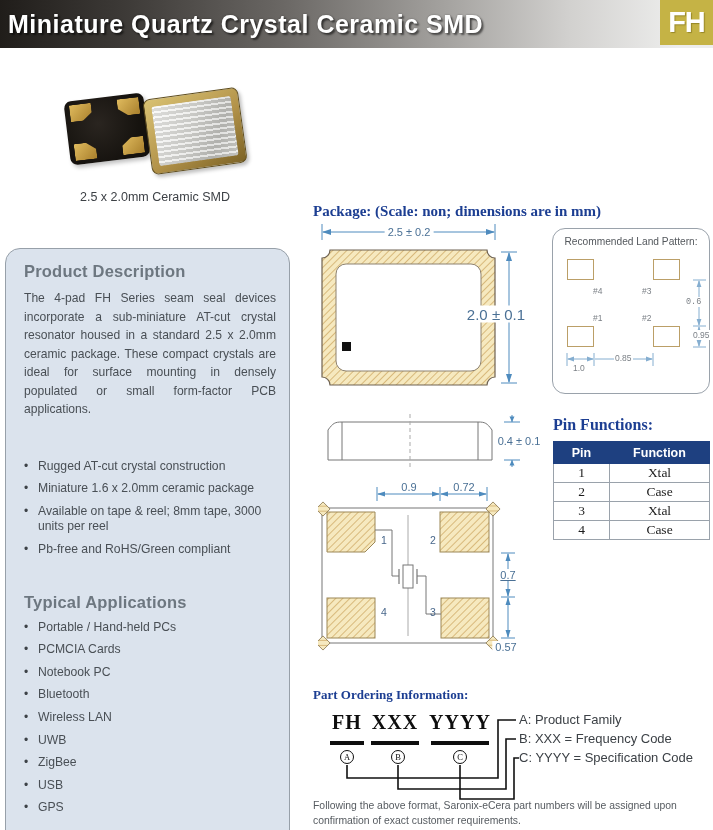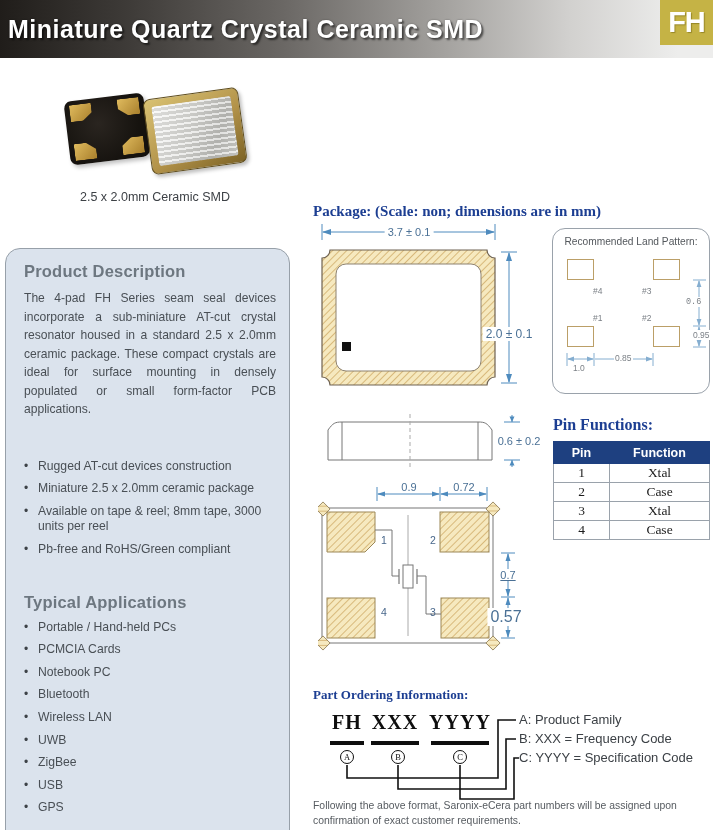--- a/index.html
+++ b/index.html
@@ -3,21 +3,21 @@
 <meta charset="utf-8">
 <style>
   * { margin:0; padding:0; box-sizing:border-box; }
   html,body { background:#ffffff; }
   .page {
     position:relative; width:713px; height:830px; overflow:hidden;
     background:#ffffff; font-family:"Liberation Sans", sans-serif;
   }
   
   .header {
-    position:absolute; left:0; top:0; width:713px; height:58px;
+    position:absolute; left:0; top:0; width:713px; height:48px;
     background:linear-gradient(90deg,#201d1a 0%,#3e3b38 18%,#6b6865 40%,#a3a19e 62%,#d2d1cf 80%,#ededec 95%);
   }
   .header-title {
     position:absolute; left:8px; top:50%; transform:translateY(-50%);
     color:#ffffff; font-size:25px; font-weight:bold; letter-spacing:.5px;
     text-shadow:2px 2px 2px rgba(0,0,0,.55), 0 0 2px rgba(0,0,0,.35);
     white-space:nowrap;
   }
   .fh-box {
     position:absolute; right:0; top:0; width:53px; height:45px;
@@ -144,25 +144,25 @@
   </div>
   <div class="photo-caption">2.5 x 2.0mm Ceramic SMD</div>
 
   <div class="panel">
     <div class="panel-h">Product Description</div>
     <div class="panel-p">The 4-pad FH Series seam seal devices incorporate a sub-miniature AT-cut crystal resonator housed in a standard 2.5 x 2.0mm ceramic package. These compact crystals are ideal for surface mounting in densely populated or small form-factor PCB applications.</div>
     <div class="gap2"></div>
     <div class="blist">
       <div class="li">
           <span class="bullet">•</span>
-          <span>Rugged AT-cut devices construction</span>
-        </div>
-      <div class="li">
-          <span class="bullet">•</span>
-          <span>Miniature 2.5 x 2.0mm ceramic package</span>
+          <span>Rugged AT-cut crystal construction</span>
+        </div>
+      <div class="li">
+          <span class="bullet">•</span>
+          <span>Miniature 1.6 x 2.0mm ceramic package</span>
         </div>
       <div class="li">
           <span class="bullet">•</span>
           <span>Available on tape &amp; reel; 8mm tape, 3000 units per reel</span>
         </div>
       <div class="li">
           <span class="bullet">•</span>
           <span>Pb-free and RoHS/Green compliant</span>
         </div>
     </div>
@@ -229,22 +229,22 @@
     <path d="M12,28 H169 A8,8 0 0 0 177,36 V155 A8,8 0 0 0 169,163 H12 A8,8 0 0 0 4,155 V36 A8,8 0 0 0 12,28 Z" fill="url(#hatch1)" stroke="#6e6252" stroke-width="1.2"></path>
     <rect x="18" y="42" width="145" height="107" rx="10" fill="#ffffff" stroke="#8d8271"></rect>
     <rect x="24" y="120" width="9" height="9" fill="#111111"></rect>
 
     <line x1="183" y1="30" x2="199" y2="30" stroke="#4e8bbe" stroke-width="1"></line>
     <line x1="183" y1="161" x2="199" y2="161" stroke="#4e8bbe" stroke-width="1"></line>
     <line x1="191" y1="31" x2="191" y2="160" stroke="#4e8bbe" stroke-width="1"></line>
     <polygon points="191,30 188,39 194,39" fill="#4e8bbe"></polygon>
     <polygon points="191,161 188,152 194,152" fill="#4e8bbe"></polygon>
   </svg>
-  <div class="dimlabel" style="left:409px; top:232px; font-size:11px;">3.7 ± 0.1</div>
-  <div class="dimlabel" style="left:509px; top:314px; font-size:12px;margin-top:20px;">2.0 ± 0.1</div>
+  <div class="dimlabel" style="left:409px; top:232px; font-size:11px;">2.5 ± 0.2</div>
+  <div class="dimlabel" style="left:496px; top:314px; font-size:15px;">2.0 ± 0.1</div>
 
   <div class="land">
     <div class="land-title">Recommended Land Pattern:</div>
     <svg style="position:absolute; left:0; top:0;" width="158" height="166" viewBox="0 0 158 166">
       <line x1="140" y1="51" x2="153" y2="51" stroke="#85aed0" stroke-width="1"></line>
       <line x1="140" y1="97" x2="153" y2="97" stroke="#85aed0" stroke-width="1"></line>
       <line x1="140" y1="118" x2="153" y2="118" stroke="#85aed0" stroke-width="1"></line>
       <line x1="146" y1="52" x2="146" y2="96" stroke="#85aed0" stroke-width="1"></line>
       <polygon points="146,51 143.6,58 148.4,58" fill="#85aed0"></polygon>
       <polygon points="146,97 143.6,90 148.4,90" fill="#85aed0"></polygon>
@@ -279,21 +279,21 @@
     <line x1="22" y1="8" x2="22" y2="46" stroke="#777777" stroke-width="1"></line>
     <line x1="158" y1="8" x2="158" y2="46" stroke="#777777" stroke-width="1"></line>
     <line x1="90" y1="0" x2="90" y2="54" stroke="#a9a9a9" stroke-width="1" stroke-dasharray="4,3"></line>
     <line x1="184" y1="8" x2="200" y2="8" stroke="#4e8bbe" stroke-width="1"></line>
     <line x1="184" y1="46" x2="200" y2="46" stroke="#4e8bbe" stroke-width="1"></line>
     <line x1="192" y1="1" x2="192" y2="8" stroke="#4e8bbe" stroke-width="1"></line>
     <polygon points="192,8 189.5,2.5 194.5,2.5" fill="#4e8bbe"></polygon>
     <line x1="192" y1="46" x2="192" y2="53" stroke="#4e8bbe" stroke-width="1"></line>
     <polygon points="192,46 189.5,51.5 194.5,51.5" fill="#4e8bbe"></polygon>
   </svg>
-  <div class="dimlabel" style="left:519px; top:441px; font-size:11px; transform:translate(-50%,-50%);">0.6 ± 0.2</div>
+  <div class="dimlabel" style="left:519px; top:441px; font-size:11px; transform:translate(-50%,-50%);">0.4 ± 0.1</div>
 
   <div class="blue-serif" style="left:553px; top:416px; font-size:16px;text-align:center;">Pin Functions:</div>
   <table class="pin-table">
     <tbody>
         <tr>
       <th>Pin</th>
       <th>Function</th>
     </tr>
     <tr>
       <td>1</td>
@@ -356,21 +356,21 @@
     <line x1="190" y1="73" x2="190" y2="115" stroke="#4e8bbe" stroke-width="1"></line>
     <polygon points="190,72 187.5,80 192.5,80" fill="#4e8bbe"></polygon>
     <polygon points="190,116 187.5,108 192.5,108" fill="#4e8bbe"></polygon>
     <line x1="190" y1="117" x2="190" y2="156" stroke="#4e8bbe" stroke-width="1"></line>
     <polygon points="190,116 187.5,124 192.5,124" fill="#4e8bbe"></polygon>
     <polygon points="190,157 187.5,149 192.5,149" fill="#4e8bbe"></polygon>
   </svg>
   <div class="dimlabel" style="left:409px; top:487px; font-size:11px;">0.9</div>
   <div class="dimlabel" style="left:464px; top:487px; font-size:11px;">0.72</div>
   <div class="dimlabel" style="left:508px; top:575px; font-size:11px;text-decoration:underline;">0.7</div>
-  <div class="dimlabel" style="left:506px; top:617px; font-size:16px;">0.57</div>
+  <div class="dimlabel" style="left:506px; top:647px; font-size:11px;">0.57</div>
   <div class="dimlabel" style="left:384px; top:540px; background:transparent; color:#47668a;">1</div>
   <div class="dimlabel" style="left:433px; top:540px; background:transparent; color:#47668a;">2</div>
   <div class="dimlabel" style="left:384px; top:612px; background:transparent; color:#47668a;">4</div>
   <div class="dimlabel" style="left:433px; top:612px; background:transparent; color:#47668a;">3</div>
 
   <div class="blue-serif" style="left:313px; top:687px; font-size:13px;">Part Ordering Information:</div>
   <div class="code" style="left:347px; top:711px;">FH</div>
   <div class="code" style="left:395px; top:711px;">XXX</div>
   <div class="code" style="left:460px; top:711px;">YYYY</div>
   <div class="code-bar" style="left:330px; top:741px; width:34px;"></div>

